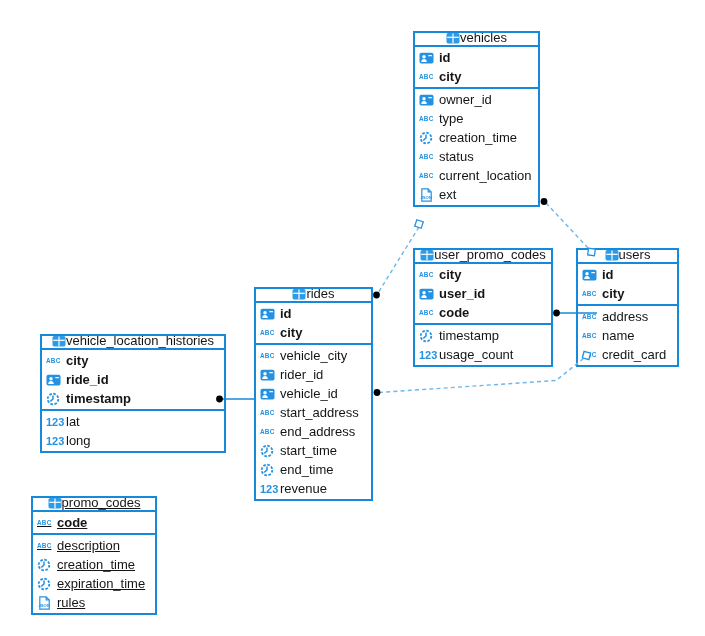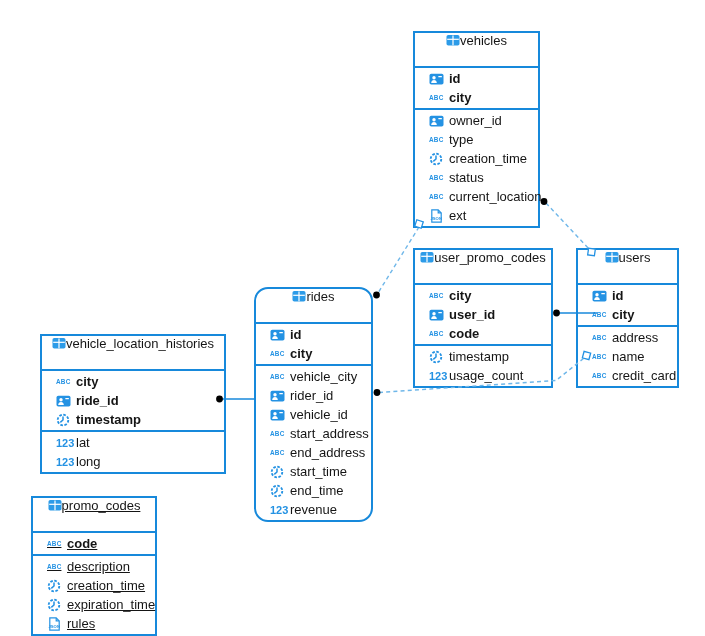--- a/index.html
+++ b/index.html
@@ -7,25 +7,25 @@
     --icon:#2492E3;
     --dash:#6FB7E9;
     --text:#151515;
   }
   *{box-sizing:border-box;margin:0;padding:0}
   html,body{width:705px;height:636px;background:#fff;overflow:hidden;
     font-family:"Liberation Sans",sans-serif;color:var(--text)}
   .canvas{position:relative;width:705px;height:636px;background:#fff}
 
   .tbl{position:absolute;background:#fff;border:2px solid var(--blue);z-index:1}
-  .hdr{height:35px;border-bottom:2px solid var(--blue);display:flex;align-items:flex-start;
+  .hdr{height:14px;border-bottom:2px solid var(--blue);display:flex;align-items:flex-end;
     justify-content:center;font-size:13px;white-space:nowrap;padding:0 4px}
   .sec{padding:1px 0}
   .sec2{border-top:2px solid var(--blue)}
-  .row{height:19px;display:flex;align-items:center;padding:0 14px;font-size:13px;white-space:nowrap}
+  .row{height:19px;display:flex;align-items:center;padding:0 4px;font-size:13px;white-space:nowrap}
   .row .lbl{margin-left:2px}
   .row.key .lbl{font-weight:700}
   .icn{width:18px;min-width:18px;display:inline-flex;align-items:center;justify-content:flex-start}
   .icn svg{display:block}
   .icn.txt{font-weight:700;color:var(--icon);font-size:6.4px;letter-spacing:.2px}
   .icn.num{font-size:11px;font-weight:700;letter-spacing:0}
   .icn.json{position:relative;height:14px}
   .jtxt{position:absolute;left:1.5px;bottom:1.5px;font-style:normal;font-weight:700;
     font-size:4.2px;color:var(--icon);letter-spacing:0}
 
@@ -204,21 +204,21 @@
         <span class="icn txt">ABC</span>
         <span class="lbl">name</span>
       </div>
       <div class="row">
         <span class="icn txt">ABC</span>
         <span class="lbl">credit_card</span>
       </div>
     </div>
   </div>
 
-  <div class="tbl" style="left:254px;top:287px;width:119px;border-radius:14px;">
+  <div class="tbl" style="left:254px;top:287px;width:119px;">
     <div class="hdr">
       <span class="icn" style="width:14px;min-width:14px">
           <svg width="14" height="14">
             <use href="#i-table"></use>
           </svg>
         </span>
       <span>rides</span>
     </div>
     <div class="sec">
       <div class="row key">

